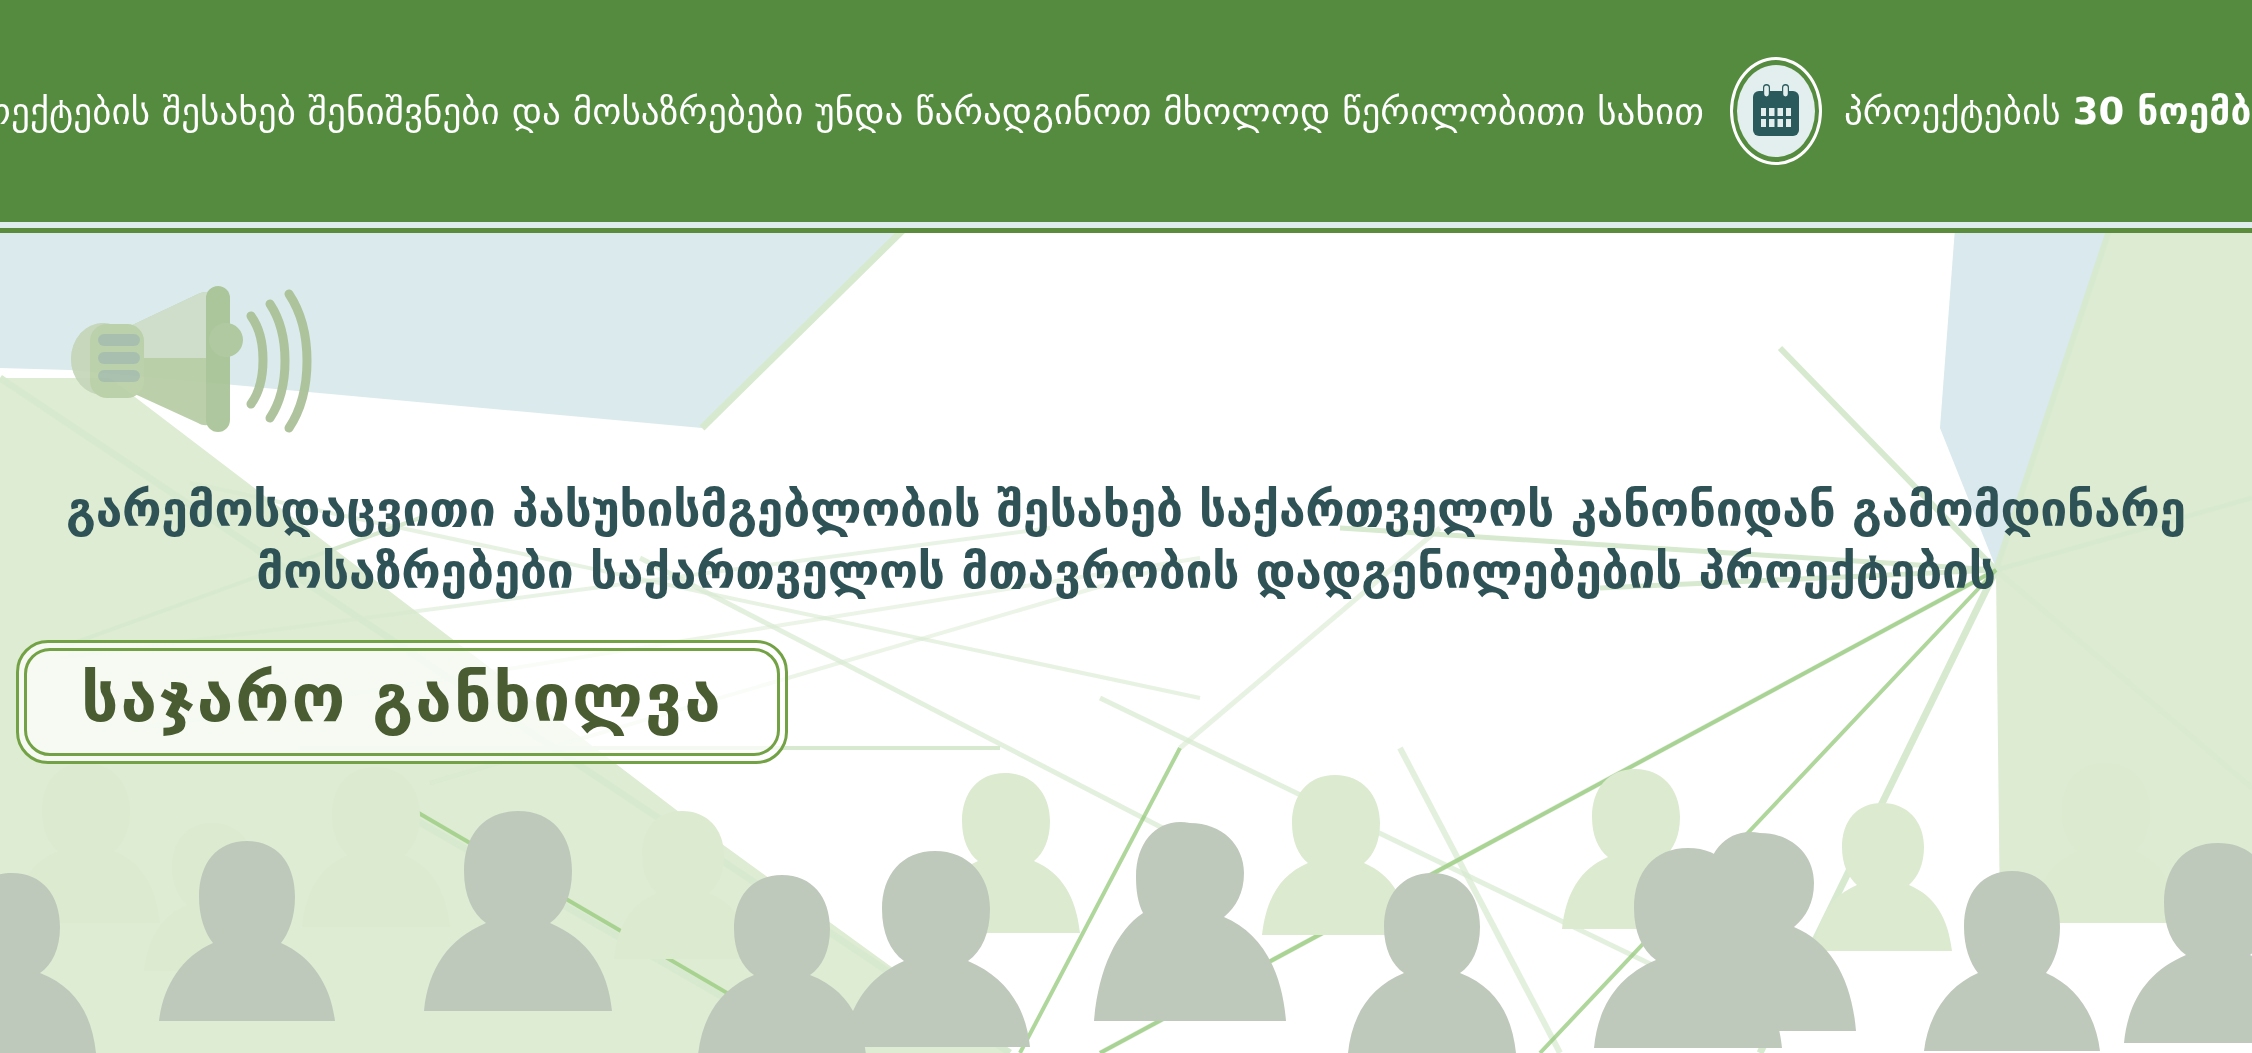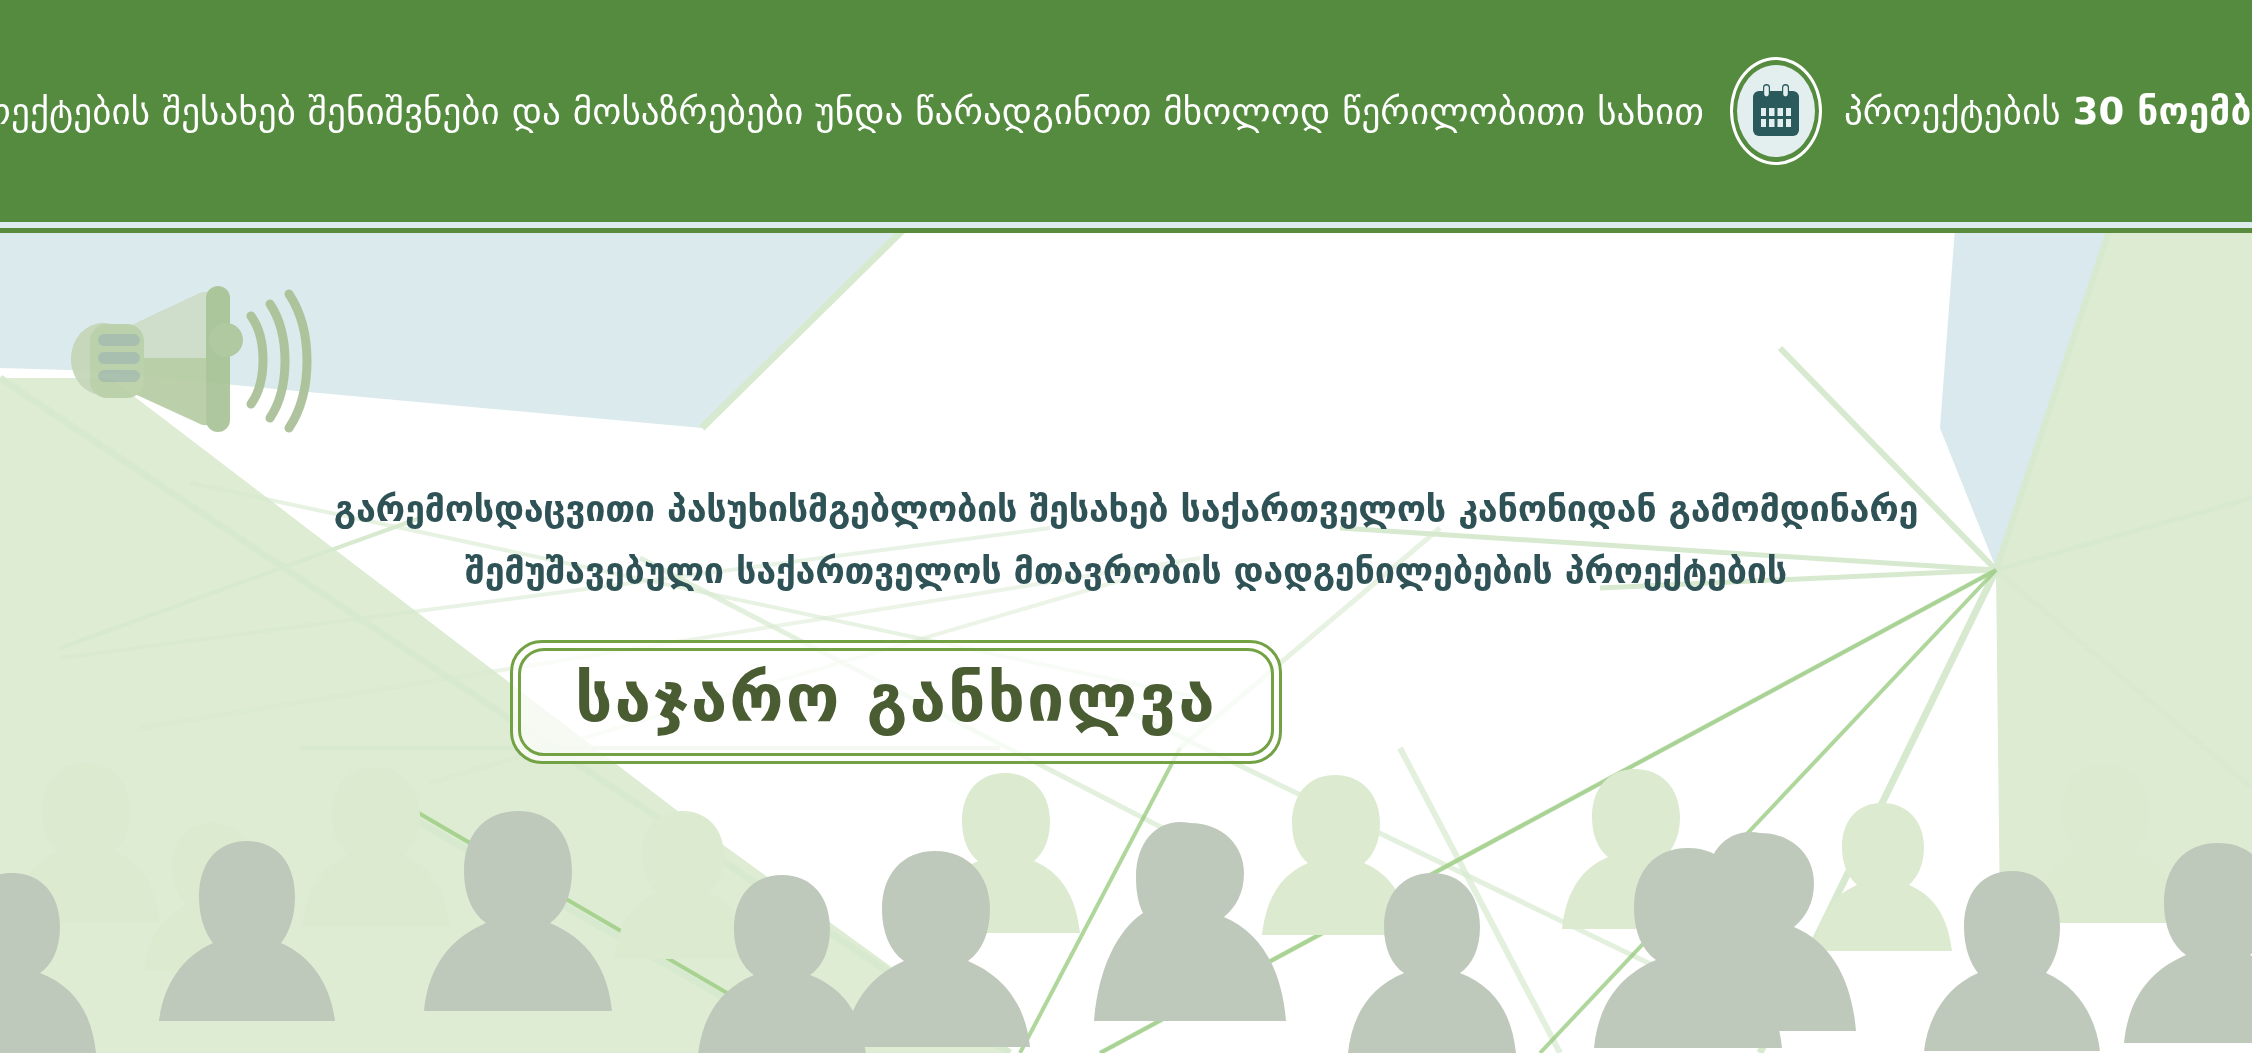--- a/index.html
+++ b/index.html
@@ -123,33 +123,33 @@
   
   .headline {
     position:absolute;
     left:0; top:478px;
     width:2252px;
     text-align:center;
     z-index:20;
   }
   .headline-line {
     color:#2e5255;
-    font-size:36px;
+    font-size:48px;
     font-weight:700;
     line-height:62px;
     letter-spacing:-0.3px;
     white-space:nowrap;
   }
 
   .badge-wrap {
     position:absolute;
-    left:0; top:640px;
+    left:16px; top:640px;
     width:1792px;
     display:flex;
-    justify-content:center;
+    justify-content:flex-start;
     z-index:20;
   }
   .badge-outer {
     border:3px solid #73a245;
     border-radius:32px;
     padding:5px;
     background:rgba(255,255,255,0.72);
   }
   .badge-inner {
     border:3px solid #73a245;
@@ -306,21 +306,21 @@
       <g stroke="#a9c096" fill="none" stroke-linecap="round">
         <path d="M203 44 C219 66 219 110 203 132" stroke-width="9"></path>
         <path d="M222 32 C242 62 242 116 222 146" stroke-width="9"></path>
         <path d="M241 22 C265 58 265 120 241 156" stroke-width="9"></path>
       </g>
     </g>
   </svg>
 
   <div class="headline">
     <div class="headline-line">გარემოსდაცვითი პასუხისმგებლობის შესახებ საქართველოს კანონიდან გამომდინარე</div>
-    <div class="headline-line">შემუშავებული საქართველოს მთავრობის დადგენილებების პროექტების</div>
+    <div class="headline-line">მოსაზრებები საქართველოს მთავრობის დადგენილებების პროექტების</div>
   </div>
 
   <div class="badge-wrap">
     <div class="badge-outer">
       <div class="badge-inner">
         <div class="badge-text">საჯარო განხილვა</div>
       </div>
     </div>
   </div>
 

